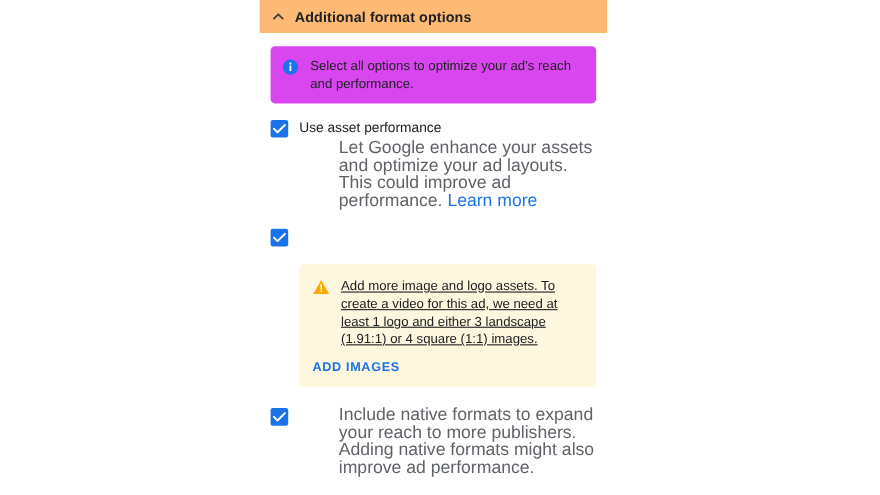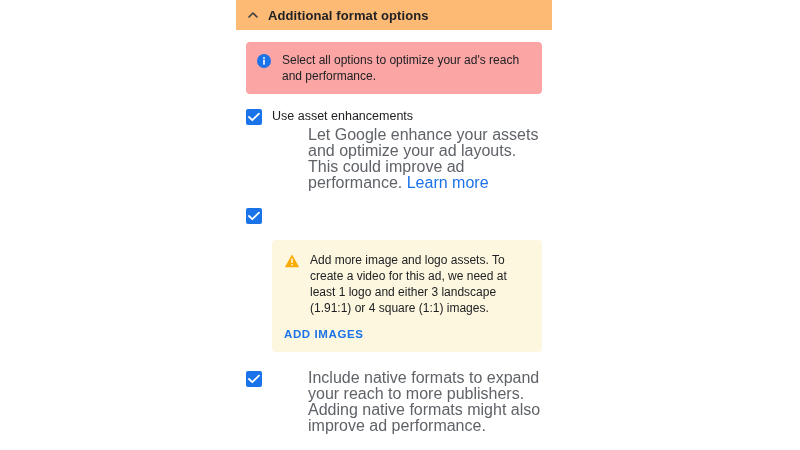--- a/index.html
+++ b/index.html
@@ -54,21 +54,21 @@
   }
   .section-header .chevron svg { display: block; }
   .section-title {
     font-size: 13px;
     font-weight: bold;
     color: #202124;
     letter-spacing: 0.1px;
   }
   .info-box {
     margin: 12px 10px 0 10px;
-    background: #fca5a5;
+    background: #d946ef;
     border-radius: 4px;
     display: flex;
     gap: 10px;
     padding: 10px 12px 10px 10px;
     box-sizing: border-box;
   }
   .info-icon {
     flex: 0 0 auto;
     width: 16px;
     height: 16px;
@@ -124,20 +124,21 @@
     text-decoration: none;
     cursor: pointer;
   }
   .warning-box {
     margin: 6px 0 18px 26px;
     background: #fef7e0;
     border-radius: 4px;
     padding: 12px 14px 10px 12px;
     box-sizing: border-box;
     width: 270px;
+    text-decoration: underline;
   }
   .warning-row {
     display: flex;
     gap: 10px;
   }
   .warning-icon {
     flex: 0 0 auto;
     width: 16px;
     height: 16px;
     margin-top: 1px;
@@ -191,21 +192,21 @@
 
     <div class="options">
 
       <div class="option">
         <span class="checkbox">
           <svg width="12" height="10" viewBox="0 0 12 10" aria-hidden="true">
             <path d="M1 5 L4.3 8.2 L11 1.6" fill="none" stroke="#ffffff" stroke-width="1.8" stroke-linecap="round" stroke-linejoin="round"></path>
           </svg>
         </span>
         <div class="option-body">
-          <div class="option-label">Use asset enhancements</div>
+          <div class="option-label">Use asset performance</div>
           <div class="option-desc">
             <span>Let Google enhance your assets and optimize your ad layouts. This could improve ad performance.</span>
             <a class="link">Learn more</a>
           </div>
         </div>
       </div>
 
       <div class="option">
         <span class="checkbox">
           <svg width="12" height="10" viewBox="0 0 12 10" aria-hidden="true">

